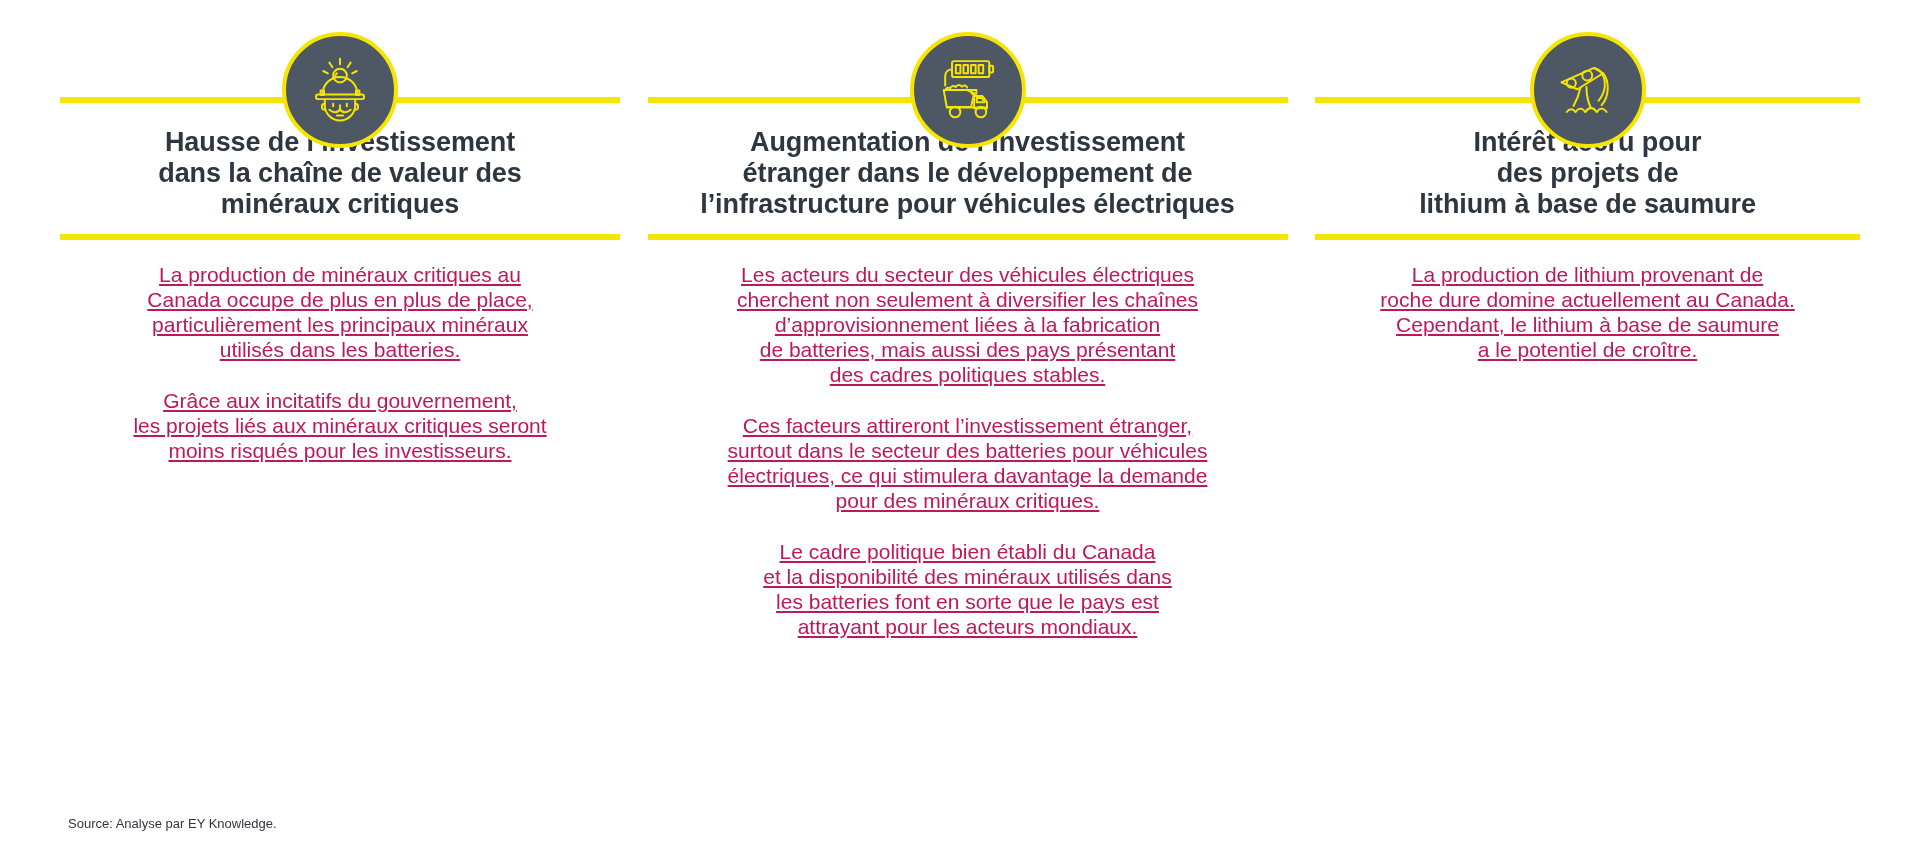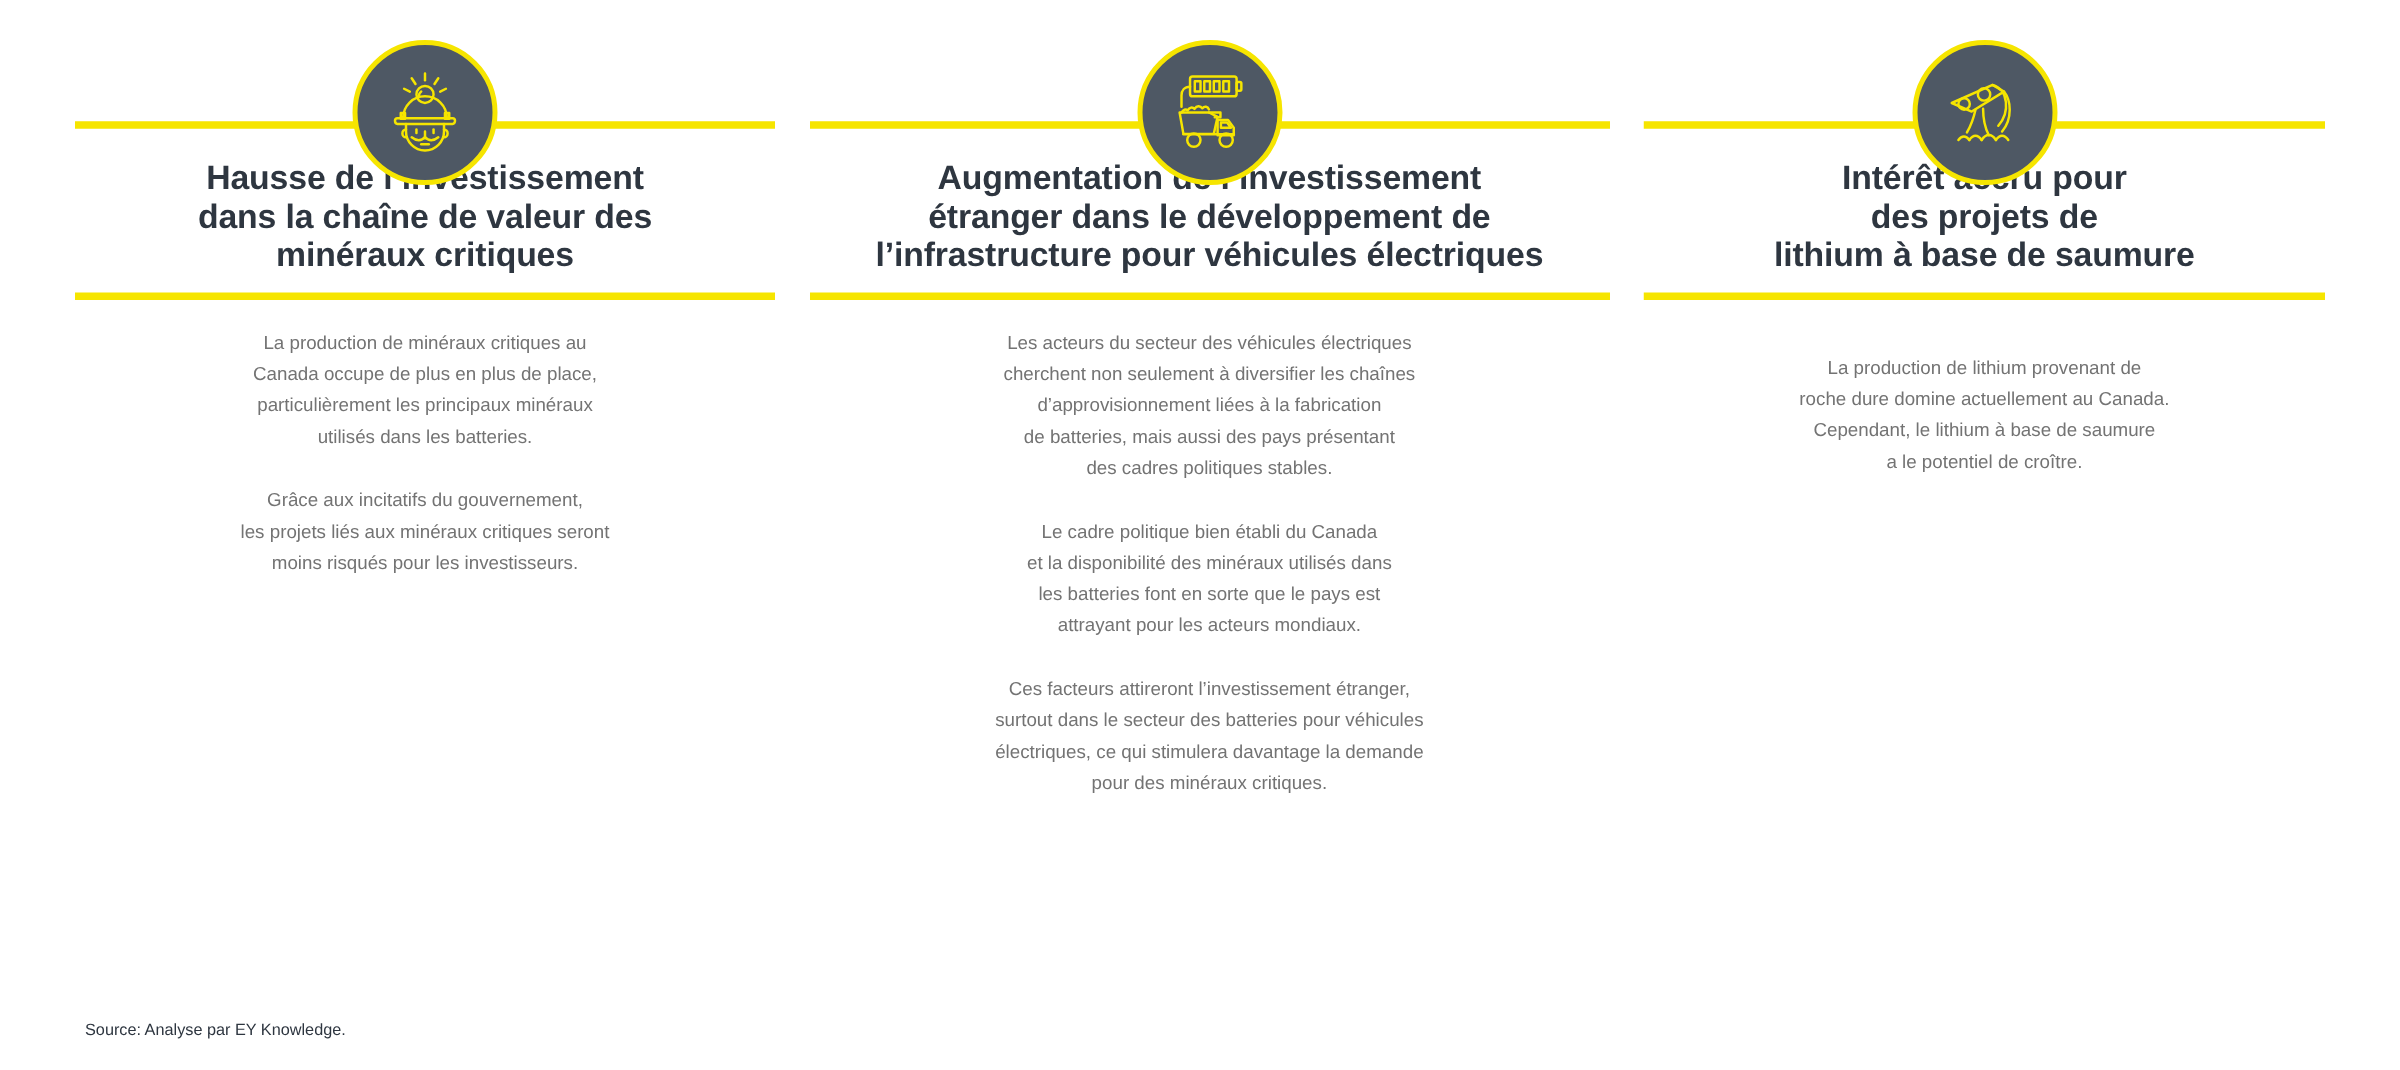--- a/index.html
+++ b/index.html
@@ -102,31 +102,32 @@
 
   
   .body {
     padding-top: 22px;
     text-align: center;
     width: 100%;
     box-sizing: border-box;
   }
   .body p {
     margin: 0 0 26px 0;
-    font-size: 15px;
+    font-size: 21px;
     line-height: 25px;
-    color: #737373;
+    color: #be185d;
     white-space: pre-line;
     font-weight: 400;
+    text-decoration: underline;
   }
   .body p:last-child { margin-bottom: 0; }
 
   .col-1 .body { padding-left: 24px; padding-right: 24px; }
   .col-2 .body { padding-left: 10px; padding-right: 10px; }
-  .col-3 .body { padding-left: 14px; padding-right: 14px; margin-top: 20px; }
+  .col-3 .body { padding-left: 14px; padding-right: 14px; }
 
   
   .source {
     position: absolute;
     left: 68px;
     bottom: 24px;
     font-size: 13px;
     line-height: 16px;
     color: #2e3640;
     font-weight: 400;
@@ -238,28 +239,28 @@
 l’infrastructure pour véhicules électriques</h2>
 
       <div class="rule rule-bottom"></div>
 
       <div class="body">
         <p>Les acteurs du secteur des véhicules électriques
 cherchent non seulement à diversifier les chaînes
 d’approvisionnement liées à la fabrication
 de batteries, mais aussi des pays présentant
 des cadres politiques stables.</p>
+        <p>Ces facteurs attireront l’investissement étranger,
+surtout dans le secteur des batteries pour véhicules
+électriques, ce qui stimulera davantage la demande
+pour des minéraux critiques.</p>
         <p>Le cadre politique bien établi du Canada
 et la disponibilité des minéraux utilisés dans
 les batteries font en sorte que le pays est
 attrayant pour les acteurs mondiaux.</p>
-        <p>Ces facteurs attireront l’investissement étranger,
-surtout dans le secteur des batteries pour véhicules
-électriques, ce qui stimulera davantage la demande
-pour des minéraux critiques.</p>
       </div>
     </div>
 
     <div class="column col-3">
 
       <div class="icon-wrap">
         <div class="icon-badge">
           <svg viewBox="0 0 100 100" fill="none" stroke="#F6E500" stroke-width="2.6" stroke-linecap="round" stroke-linejoin="round" aria-hidden="true">
 
             <path d="M15 40 L58 21 L70 28 L36 49 Z"></path>

